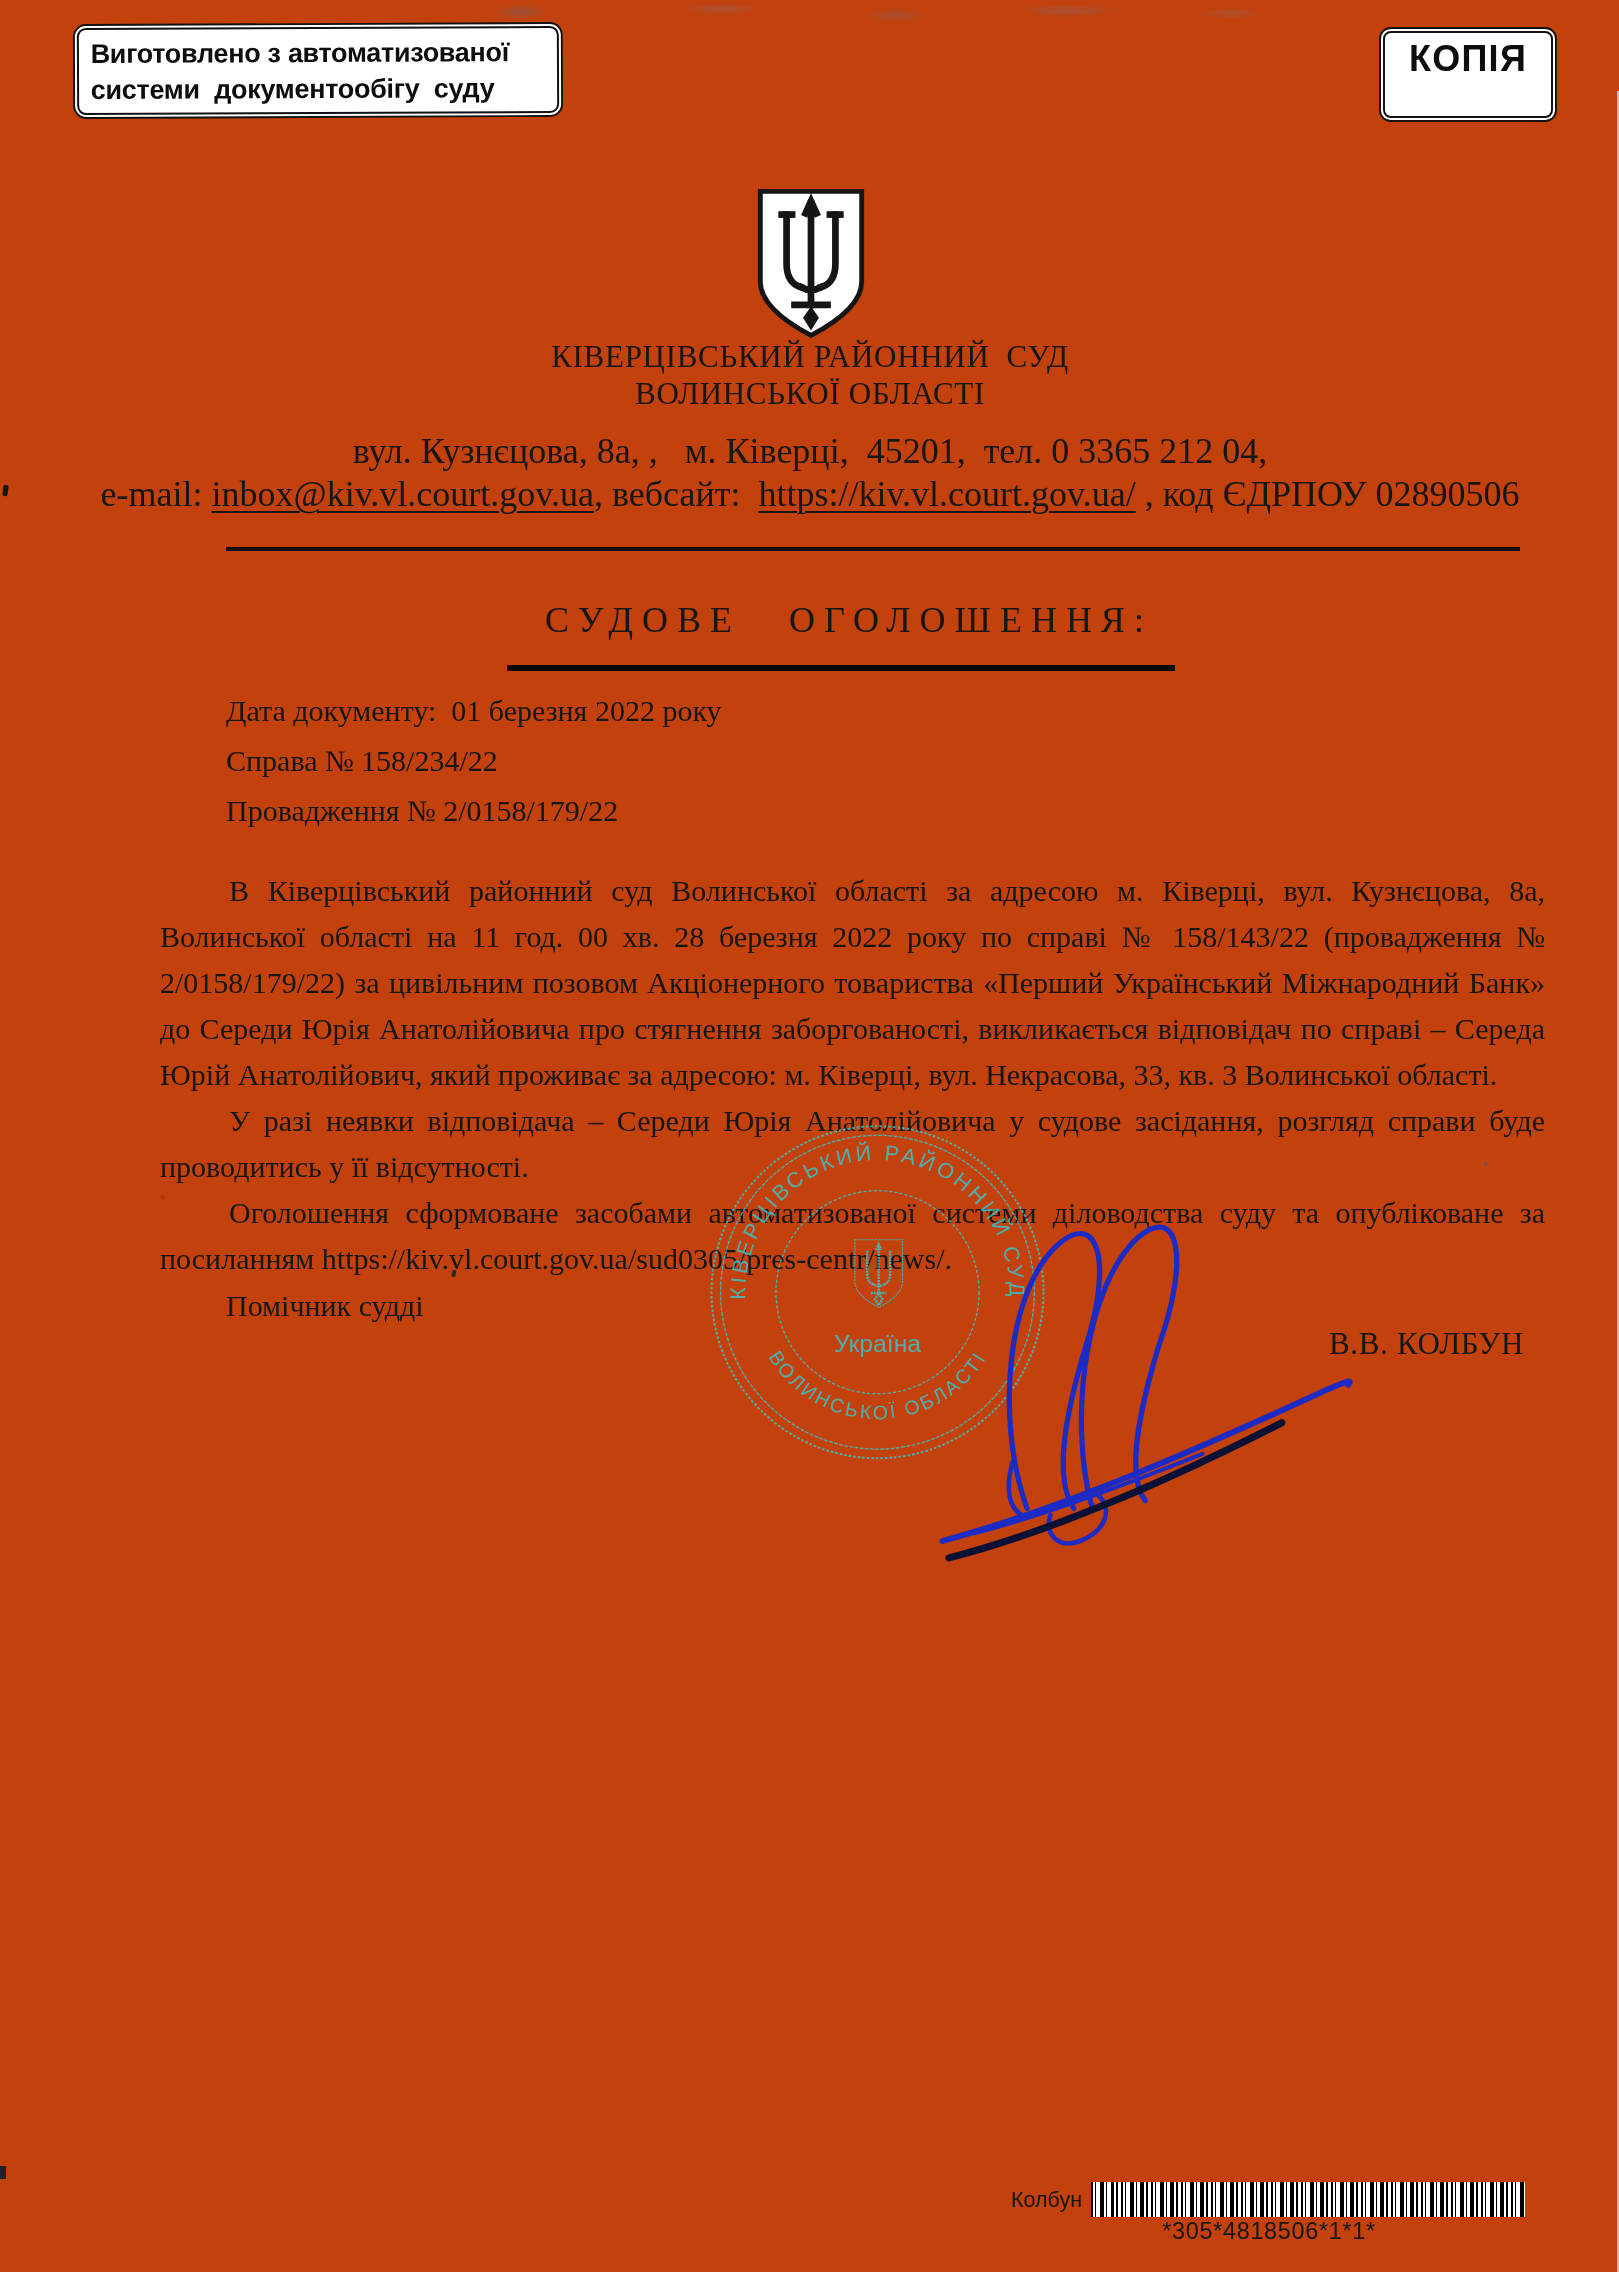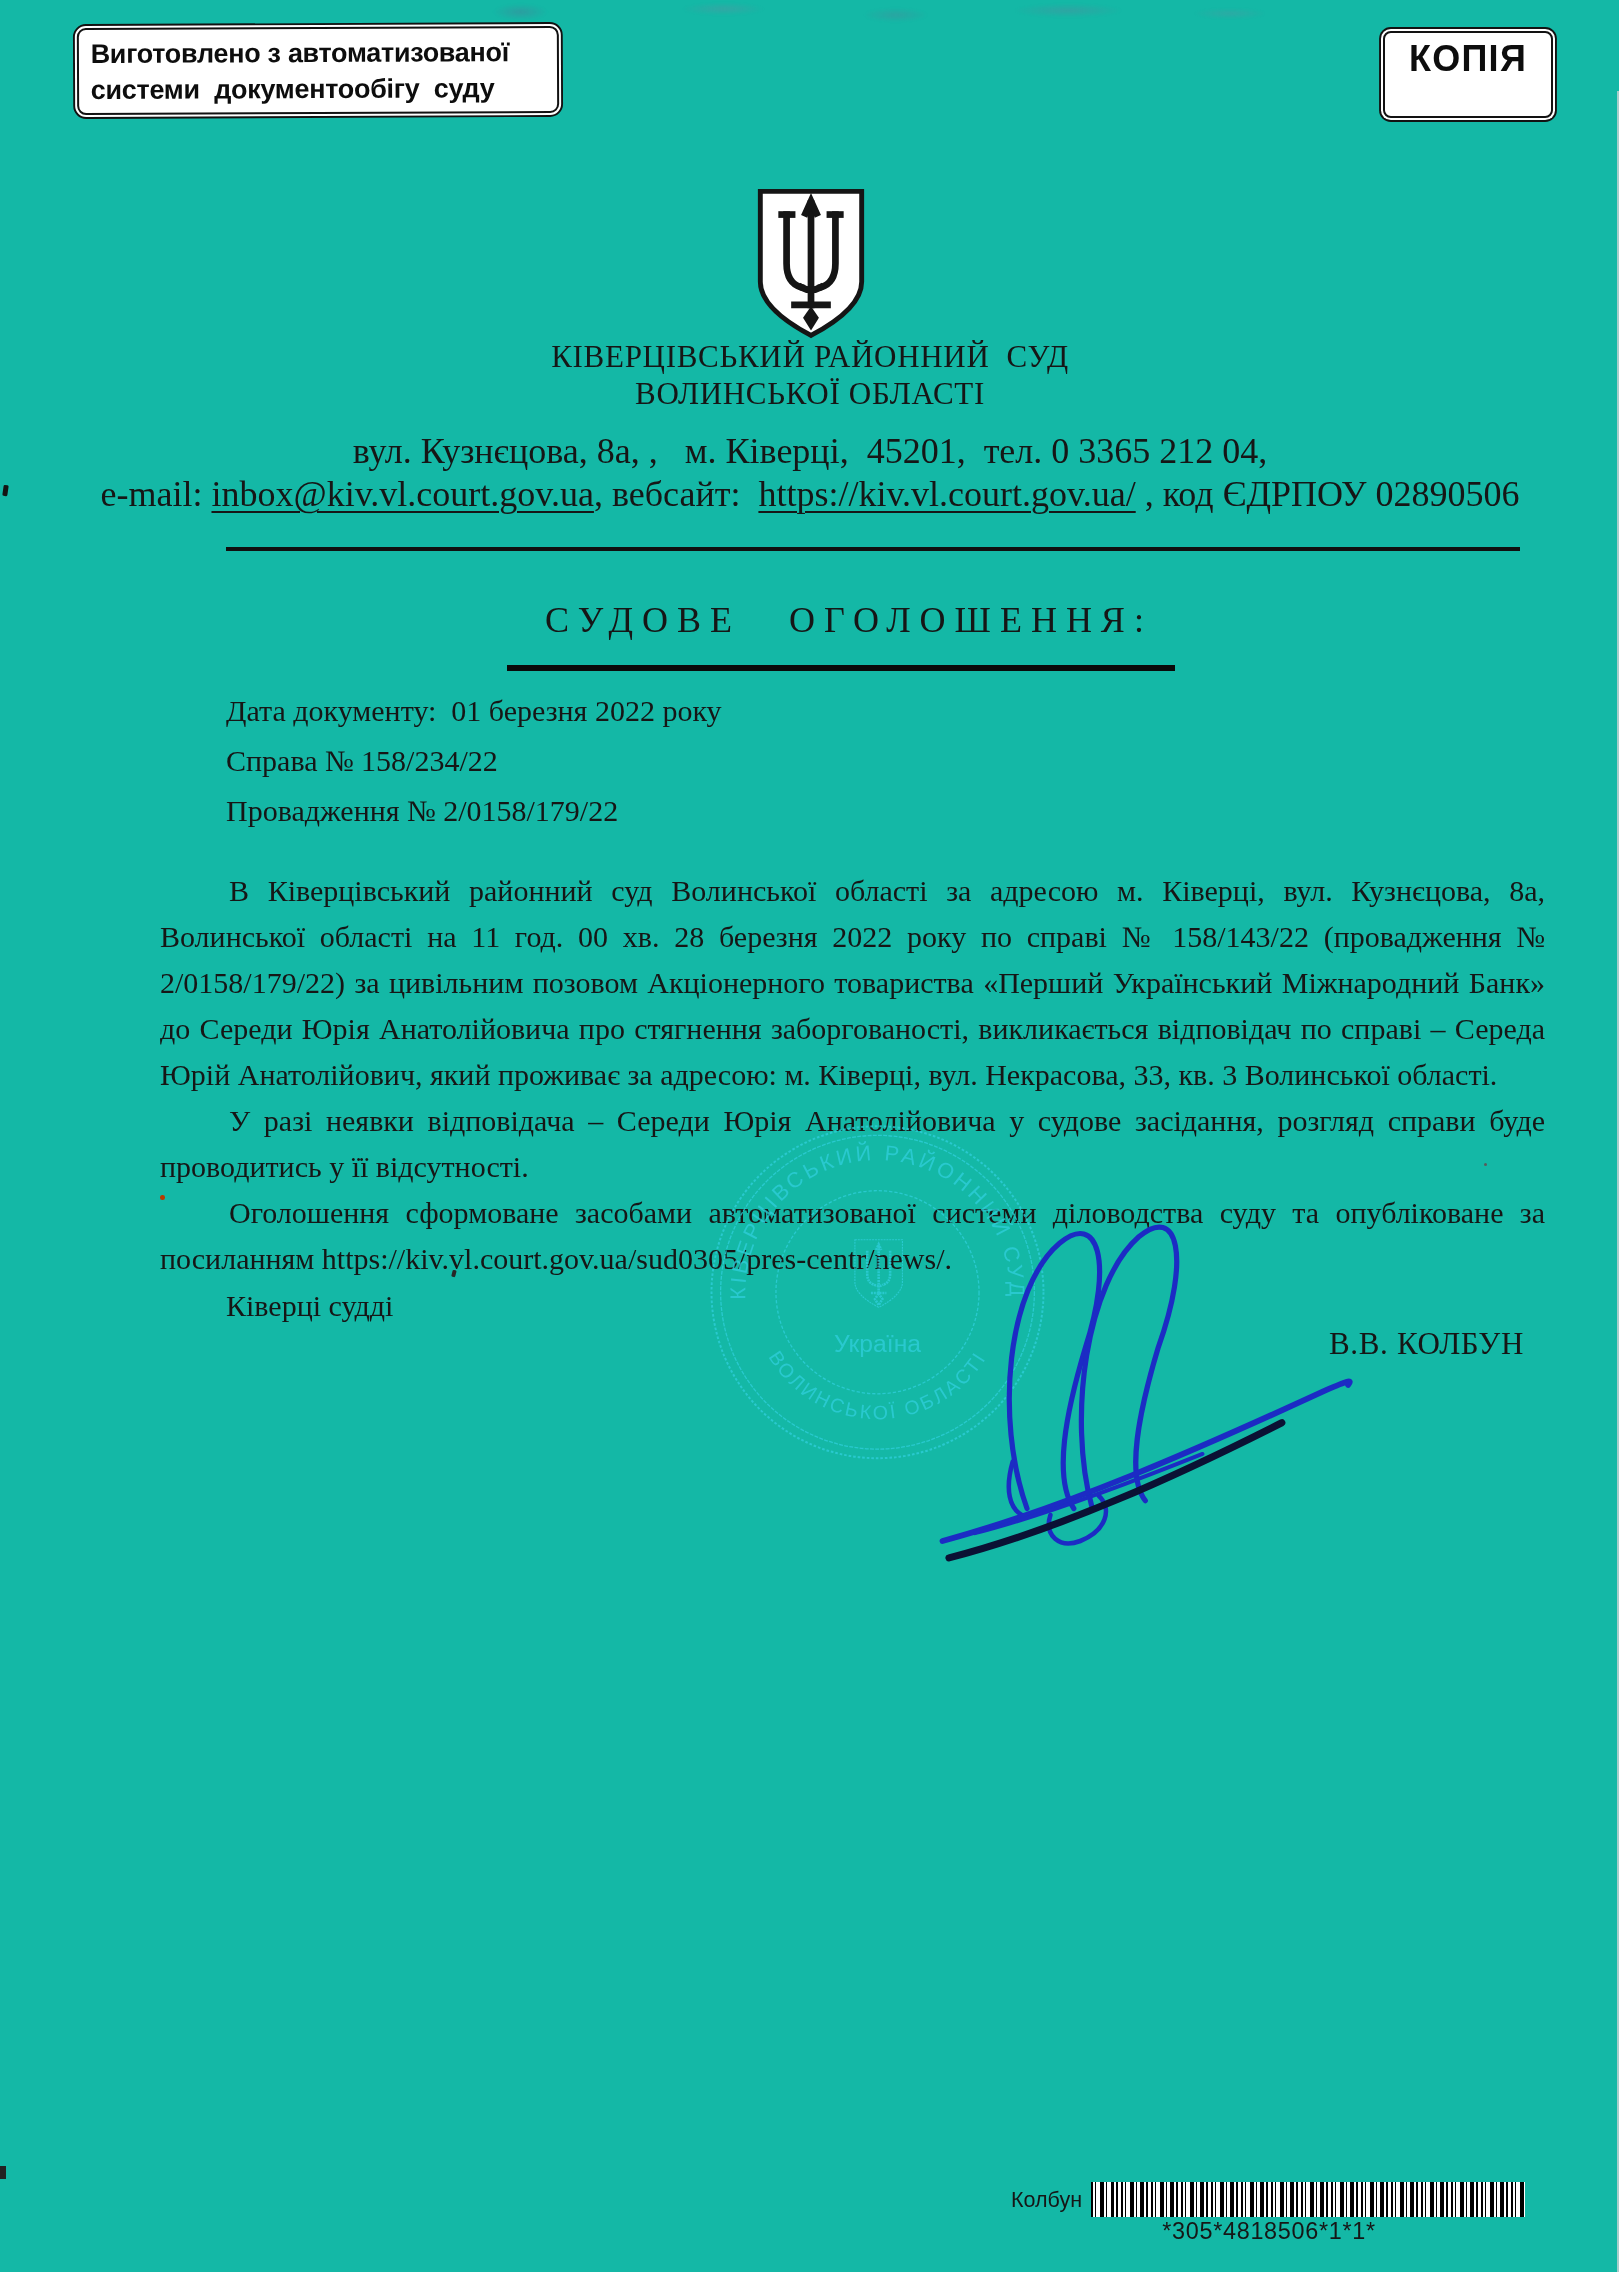--- a/index.html
+++ b/index.html
@@ -1,17 +1,17 @@
 <!DOCTYPE html>
 <html style="font-size:10.4px"><head>
 <meta charset="utf-8">
 <style>
   html,body{margin:0;padding:0;background:#9a9a9a;}
   .page{
-    position:relative; width:1620px; height:2273px; background:#14b8a6;
+    position:relative; width:1620px; height:2273px; background:#c2410c;
     font-family:"Liberation Serif", serif; color:#161616; overflow:hidden;
   }
   .pre{white-space:pre;}
   
   .scan-noise{
     position:absolute; left:338px; top:0; width:1014px; height:30px;
     background:
       radial-gradient(39px 11.7px at 18% 40%, rgba(90,110,150,.35), transparent 70%),
       radial-gradient(59px 9px at 38% 30%, rgba(120,130,160,.30), transparent 70%),
       radial-gradient(46px 10.4px at 55% 50%, rgba(100,115,150,.28), transparent 70%),
@@ -182,21 +182,21 @@
       <path stroke-width="8" d="M300 468 C262 330 292 122 372 52 C432 2 452 82 402 222 C372 322 352 420 382 458"></path>
       <path stroke-width="7" d="M236 480 C226 512 250 532 282 520 C322 504 332 470 310 450"></path>
       <path stroke-width="7" d="M178 398 C166 440 172 472 196 482"></path>
       <path stroke-width="9" d="M70 520 C260 468 460 380 660 288 C692 274 702 270 694 280"></path>
       <path stroke-width="6" d="M120 508 C230 480 360 430 470 386"></path>
     </g>
     <path fill="none" stroke="#0b1134" stroke-width="11" stroke-linecap="round" d="M80 546 C250 502 430 420 592 338"></path>
   </svg>
 
   <div class="sig-block">
-    <div>Ківерці судді</div>
+    <div>Помічник судді</div>
   </div>
   <div class="sig-name">В.В. КОЛБУН</div>
 
   <div class="bc-label">Колбун</div>
   <div class="barcode"></div>
   <div class="bc-caption">*305*4818506*1*1*</div>
 
 </div>
 
 

